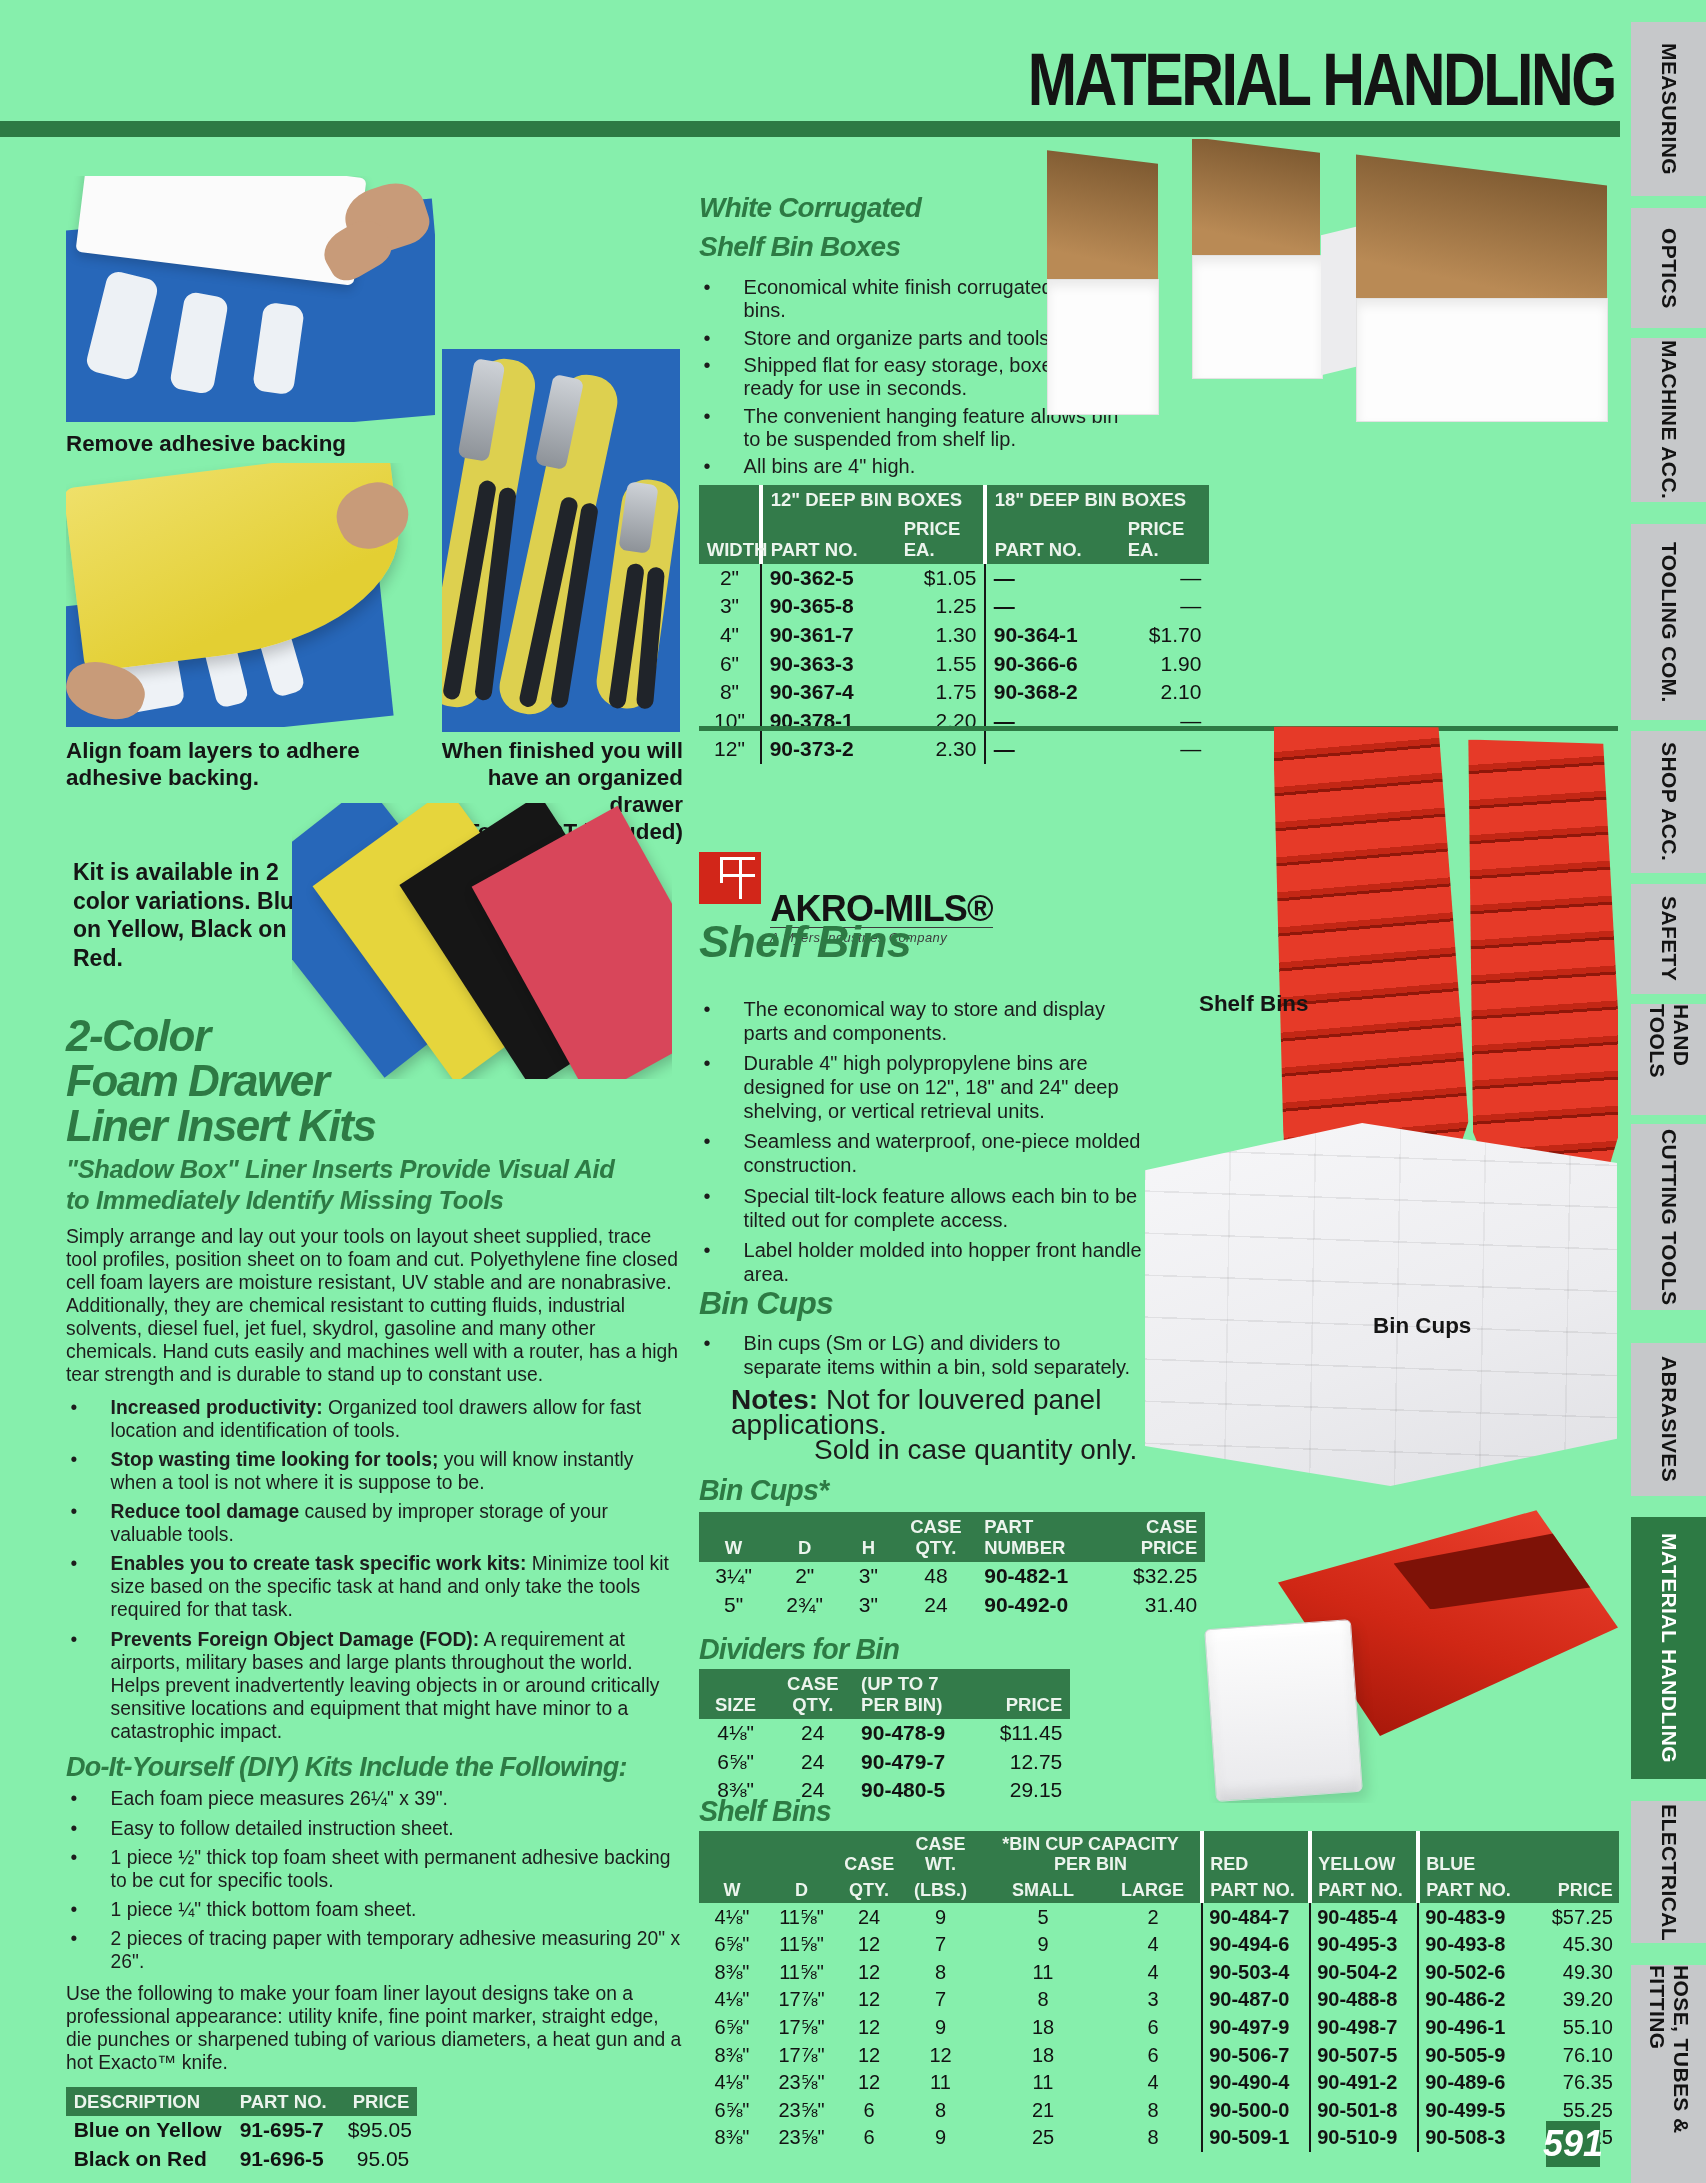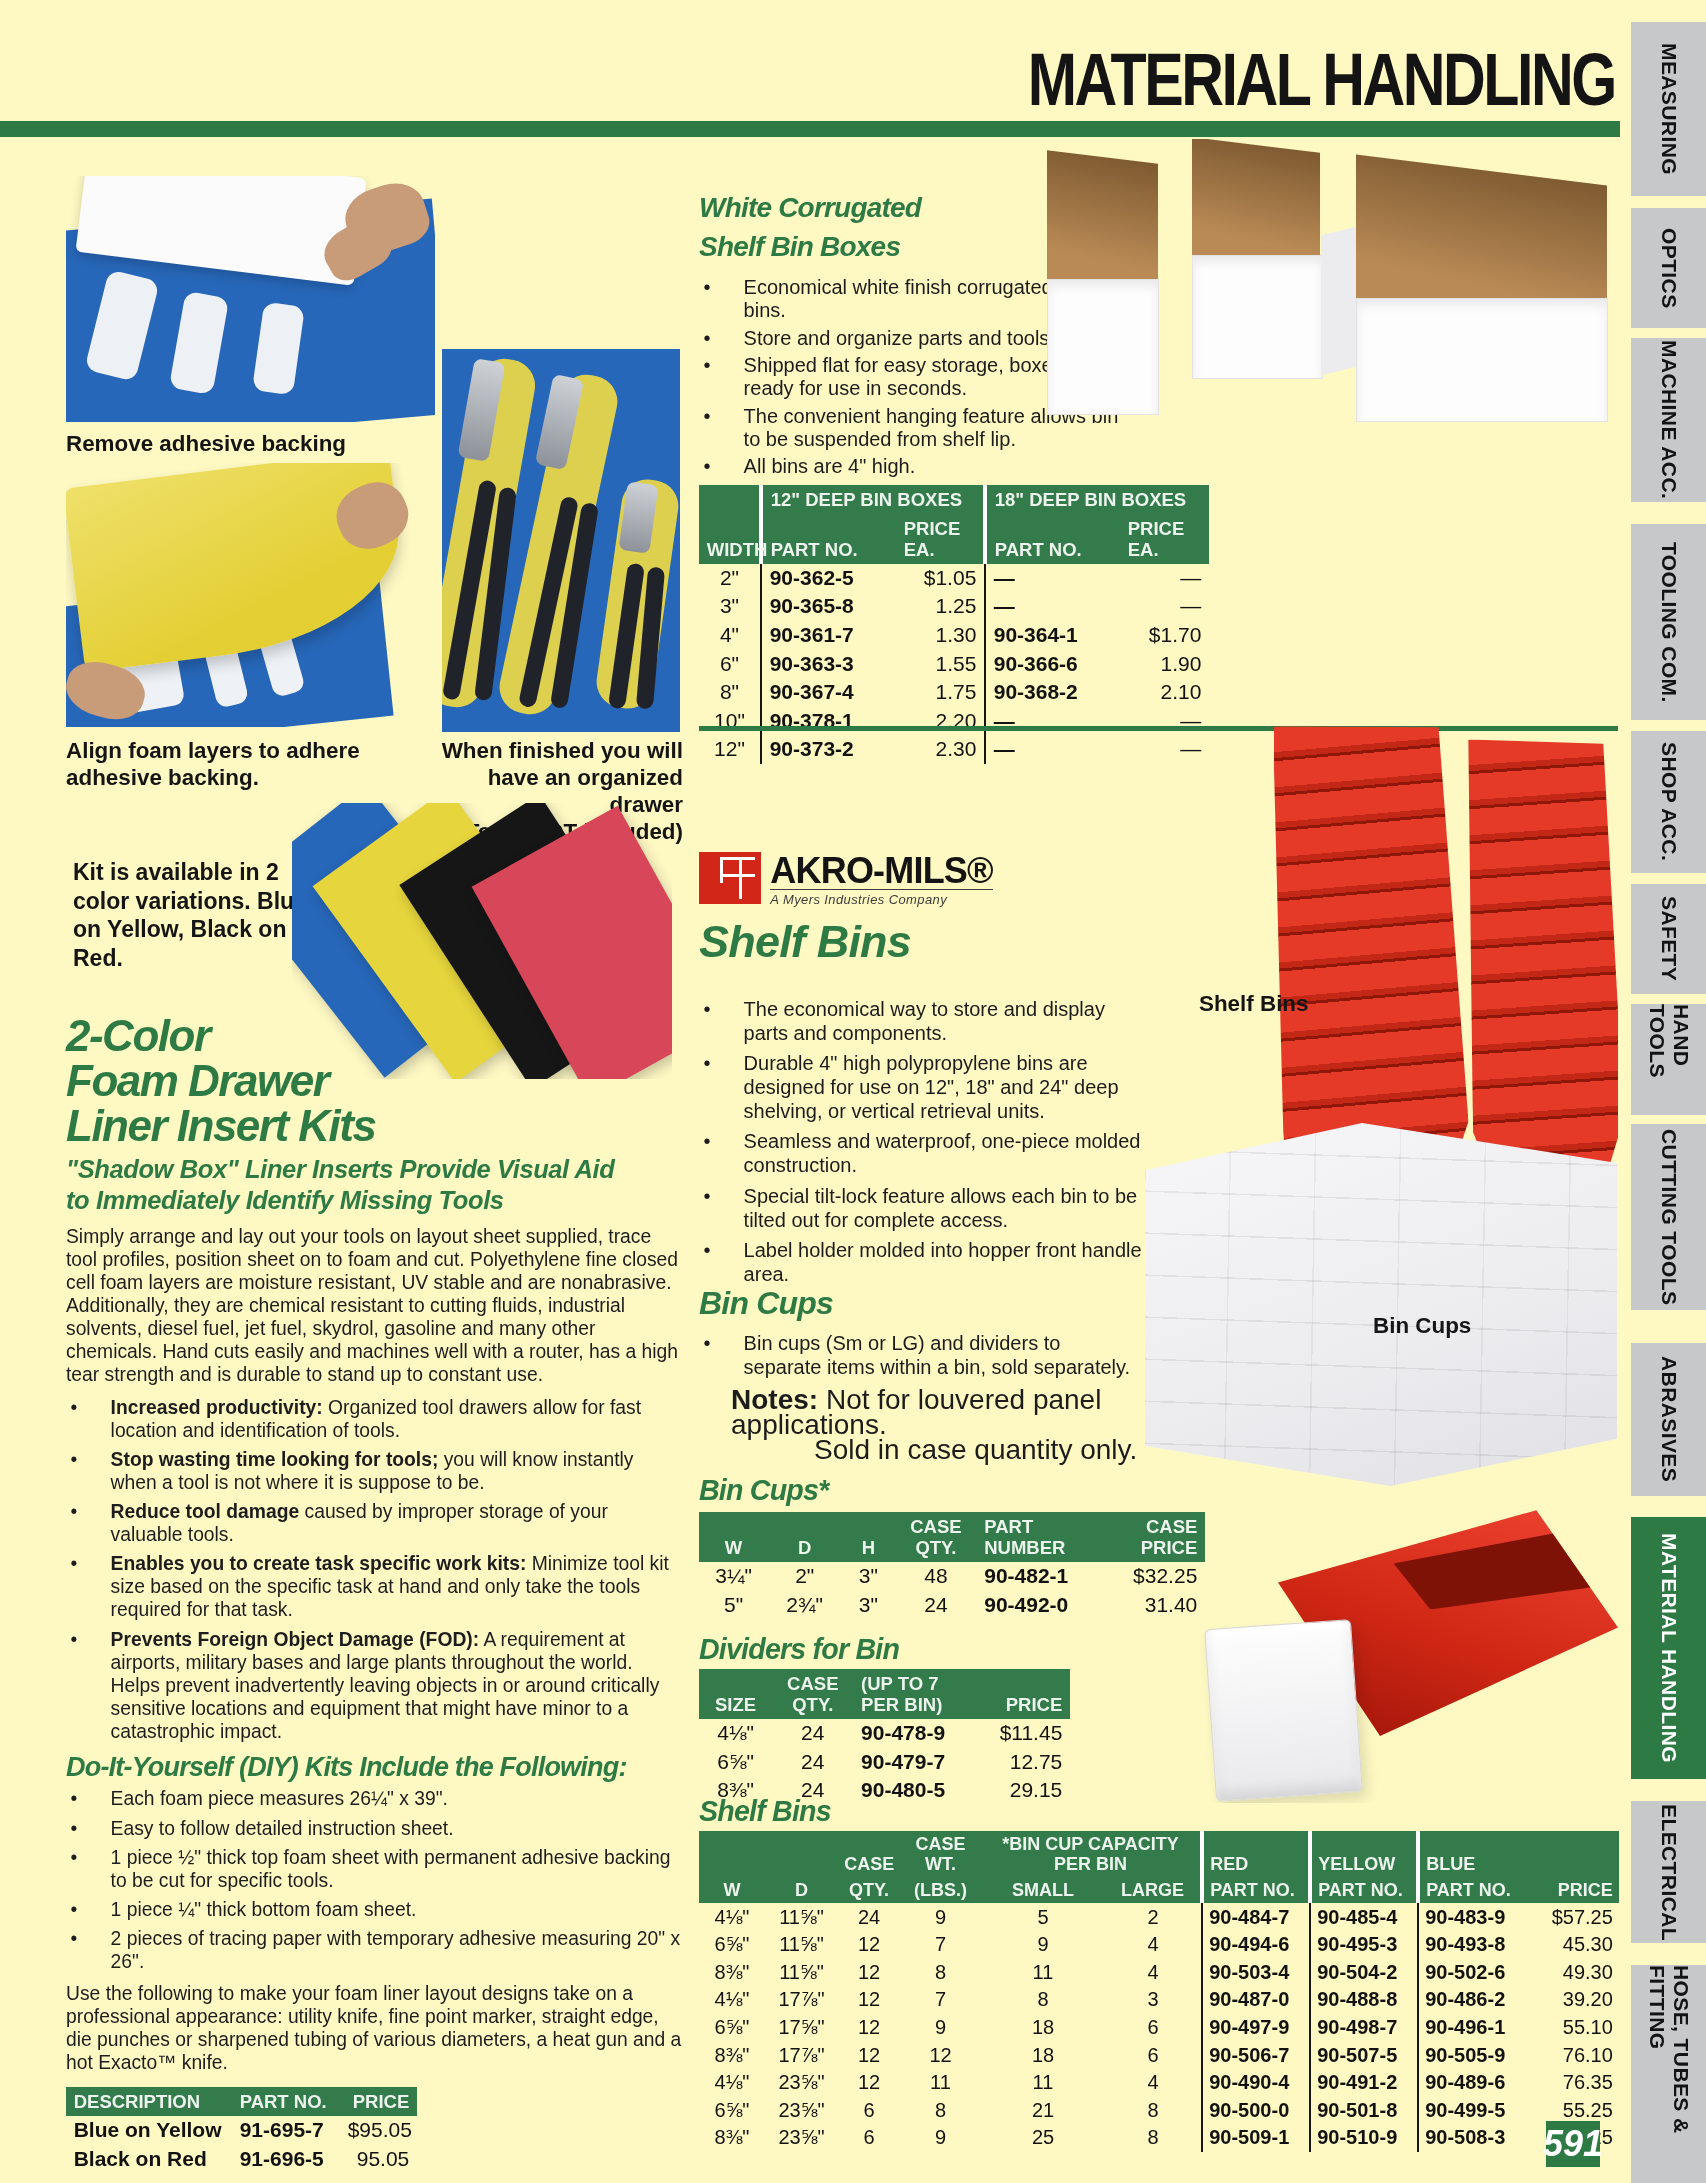--- a/index.html
+++ b/index.html
@@ -1,16 +1,16 @@
 <!DOCTYPE html>
 <html style="font-size:12.4px"><head>
 <meta charset="utf-8">
 <style>
   html,body{margin:0;padding:0;background:#9a9a9a;}
-  #page{position:relative;width:1706px;height:2183px;background:#fef9c3;overflow:hidden;
+  #page{position:relative;width:1706px;height:2183px;background:#86efac;overflow:hidden;
         font-family:"Liberation Sans","DejaVu Sans",sans-serif;color:#1d1d1d;}
   .abs{position:absolute;}
   .pre{white-space:pre-line;}
   .gh{color:#2d7a44;font-weight:700;font-style:italic;letter-spacing:-0.8px;}
 
   
   #hdr-title{top:37px;right:91px;font-size:74px;font-weight:700;color:#141414;
              letter-spacing:-3.1px;transform:scaleX(.80);transform-origin:right center;white-space:nowrap;}
   #hdr-bar{left:0;top:121px;width:1620px;height:16px;background:#2d7a44;}
 
@@ -60,21 +60,21 @@
 
   #green-rule{left:699px;top:726px;width:919px;height:5.4px;background:#2d7a44;}
 
   
   #akro-logo{left:699px;top:852px;display:flex;align-items:flex-start;}
   .am-logo{width:62px;height:52px;background:#d22619;position:relative;flex:none;}
   .am-logo::before{content:"";position:absolute;left:34%;top:10%;right:10%;height:3.1px;background:#fff;}
   .am-logo::after{content:"";position:absolute;left:34%;top:10%;bottom:40%;width:3.1px;background:#fff;}
   .am-grid{position:absolute;left:34%;top:42%;right:10%;height:3.1px;background:#fff;}
   .am-grid2{position:absolute;left:64%;top:10%;bottom:10%;width:3.1px;background:#fff;}
-  .am-text{margin-left:9.3px;}
+  .am-text{margin-left:9.3px;margin-top:38px;}
   .am-name{font-size:36px;font-weight:700;letter-spacing:-0.8px;color:#141414;line-height:37px;}
   .am-sub{font-size:13px;font-style:italic;color:#3c3c3c;border-top:1.5px solid #3c3c3c;padding-top:1.5px;letter-spacing:0.4px;}
 
   
   .photo{position:absolute;overflow:hidden;}
   .artd{position:absolute;}
   
   .p1-board{left:-4%;top:16%;width:106%;height:88%;background:#2767b9;transform:rotate(-5deg);}
   .p1c{position:absolute;background:#edf1f5;border-radius:12.4px;}
   .p1-sheet{left:4%;top:-6%;width:76%;height:44%;background:#fbfbfb;transform:rotate(7deg);

